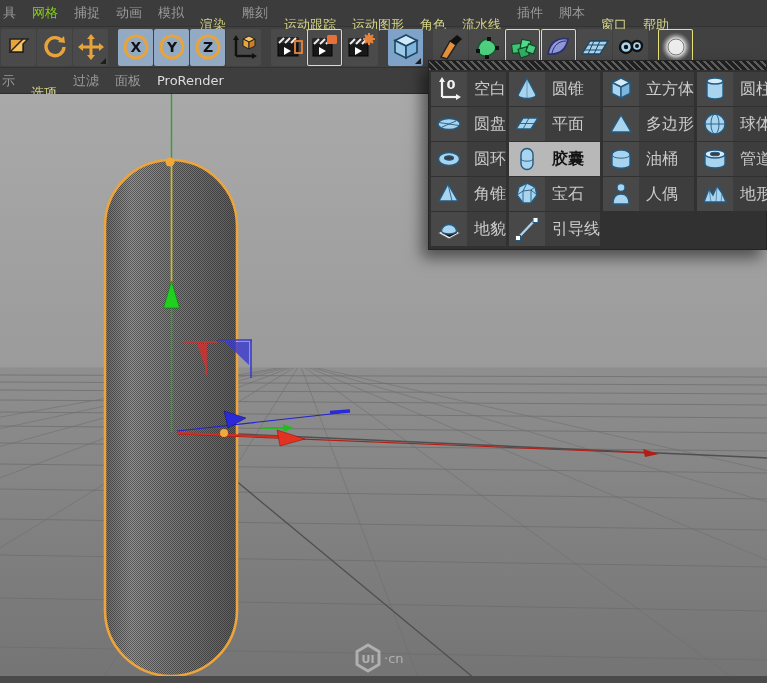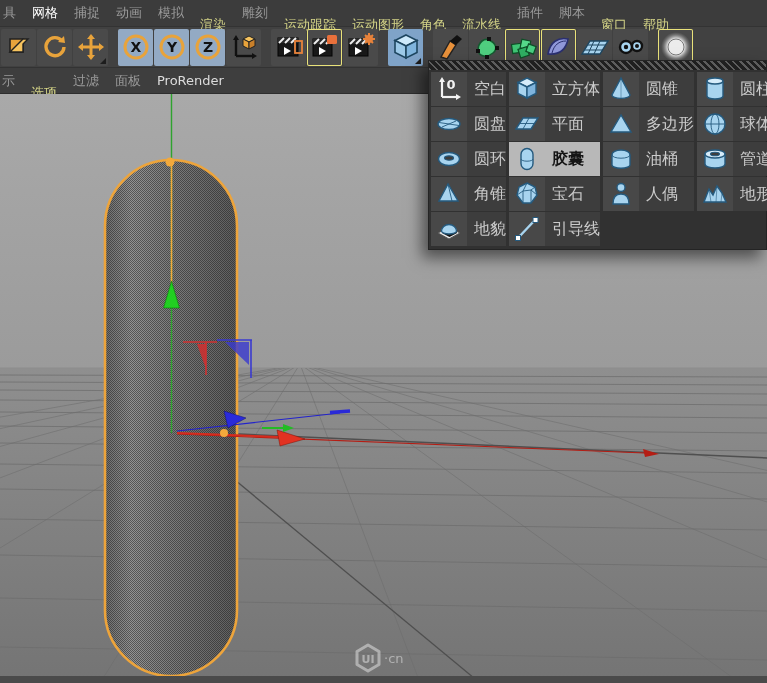--- a/index.html
+++ b/index.html
@@ -10,21 +10,21 @@
     -webkit-font-smoothing:antialiased;
   }
   
   .menubar{
     height:27px;display:flex;align-items:center;background:#3c3c3c;
     font-size:13px;padding-left:2px;border-bottom:1px solid #333;
   }
   .menu-item{padding:0 13px 0 1px;margin-right:2px;white-space:nowrap;cursor:default;}
   .menu-item.gray{color:#9a9a9a;}
   .menu-item.yellow{color:#d4d487;margin-top:24px;}
-  .menu-item.bright{color:#ffffff;}
+  .menu-item.bright{color:#84cc16;}
   .menu-item.white{color:#dcdcdc;}
   
   .toolbar{
     height:41px;display:flex;align-items:center;background:#414141;
     padding-left:1px;border-bottom:1px solid #333;
   }
   .tool-btn{
     position:relative;width:35px;height:37px;margin-right:1px;border-radius:2px;
     background:#4a4a4a;display:flex;align-items:center;justify-content:center;flex:none;
   }
@@ -434,39 +434,39 @@
               </g>
               <path d="M6,1 l3,5 h-6 z M25,21 l-5,-3 v6 z" fill="#f2f2f2"></path>
               <text x="15" y="13" text-anchor="middle" font-size="13" font-weight="bold" fill="#f2f2f2" font-family="DejaVu Sans,sans-serif">0</text>
             </svg>
           </div>
           <span class="prim-label">空白</span>
         </div>
         <div class="prim-item">
           <div class="prim-icon">
             <svg width="26" height="26" viewBox="0 0 26 26">
+              <path d="M13,2 L4,19 a9 3.4 0 0 0 18,0 Z" fill="#a8d4ef" stroke="#255a7e" stroke-width="1.4"></path>
+              <path d="M13,2 L13,22" stroke="#255a7e" stroke-width="0.8" opacity="0.6"></path>
+            </svg>
+          </div>
+          <span class="prim-label">圆锥</span>
+        </div>
+        <div class="prim-item">
+          <div class="prim-icon">
+            <svg width="26" height="26" viewBox="0 0 26 26">
               <path d="M13,2 l9,4.5 -9,4.5 -9,-4.5 z" fill="#d6ecfa" stroke="#255a7e" stroke-width="1.4"></path>
               <path d="M4,6.5 v11 l9,4.5 v-11 z" fill="#a8d4ef" stroke="#255a7e" stroke-width="1.4"></path>
               <path d="M22,6.5 v11 l-9,4.5 v-11 z" fill="#7fb4dd" stroke="#255a7e" stroke-width="1.4"></path>
             </svg>
           </div>
           <span class="prim-label">立方体</span>
         </div>
         <div class="prim-item">
           <div class="prim-icon">
             <svg width="26" height="26" viewBox="0 0 26 26">
-              <path d="M13,2 L4,19 a9 3.4 0 0 0 18,0 Z" fill="#a8d4ef" stroke="#255a7e" stroke-width="1.4"></path>
-              <path d="M13,2 L13,22" stroke="#255a7e" stroke-width="0.8" opacity="0.6"></path>
-            </svg>
-          </div>
-          <span class="prim-label">圆锥</span>
-        </div>
-        <div class="prim-item">
-          <div class="prim-icon">
-            <svg width="26" height="26" viewBox="0 0 26 26">
               <path d="M5,5 v15 a8 3 0 0 0 16,0 v-15" fill="#a8d4ef" stroke="#255a7e" stroke-width="1.4"></path>
               <ellipse cx="13" cy="5" rx="8" ry="3" fill="#d6ecfa" stroke="#255a7e" stroke-width="1.4"></ellipse>
             </svg>
           </div>
           <span class="prim-label">圆柱</span>
         </div>
         <div class="prim-item">
           <div class="prim-icon">
             <svg width="26" height="26" viewBox="0 0 26 26">
               <ellipse cx="13" cy="13" rx="11" ry="5.5" fill="#a8d4ef" stroke="#255a7e" stroke-width="1.4"></ellipse>

